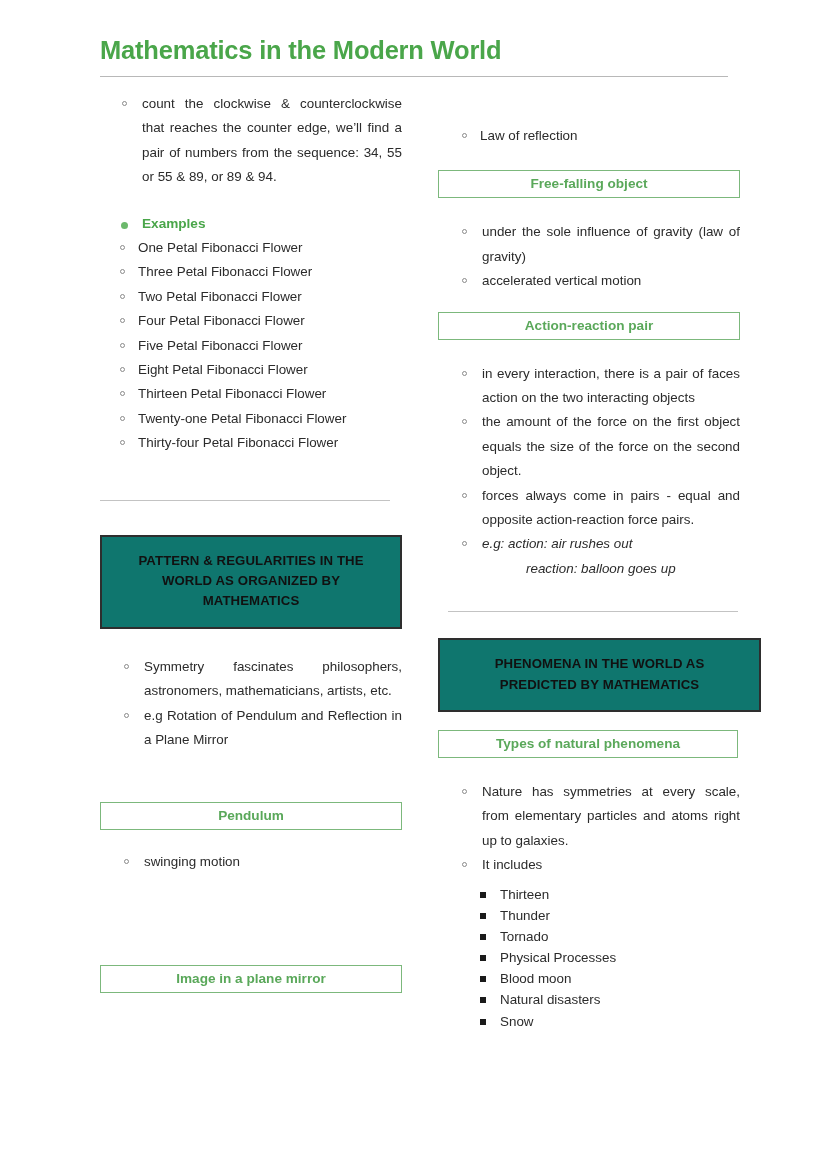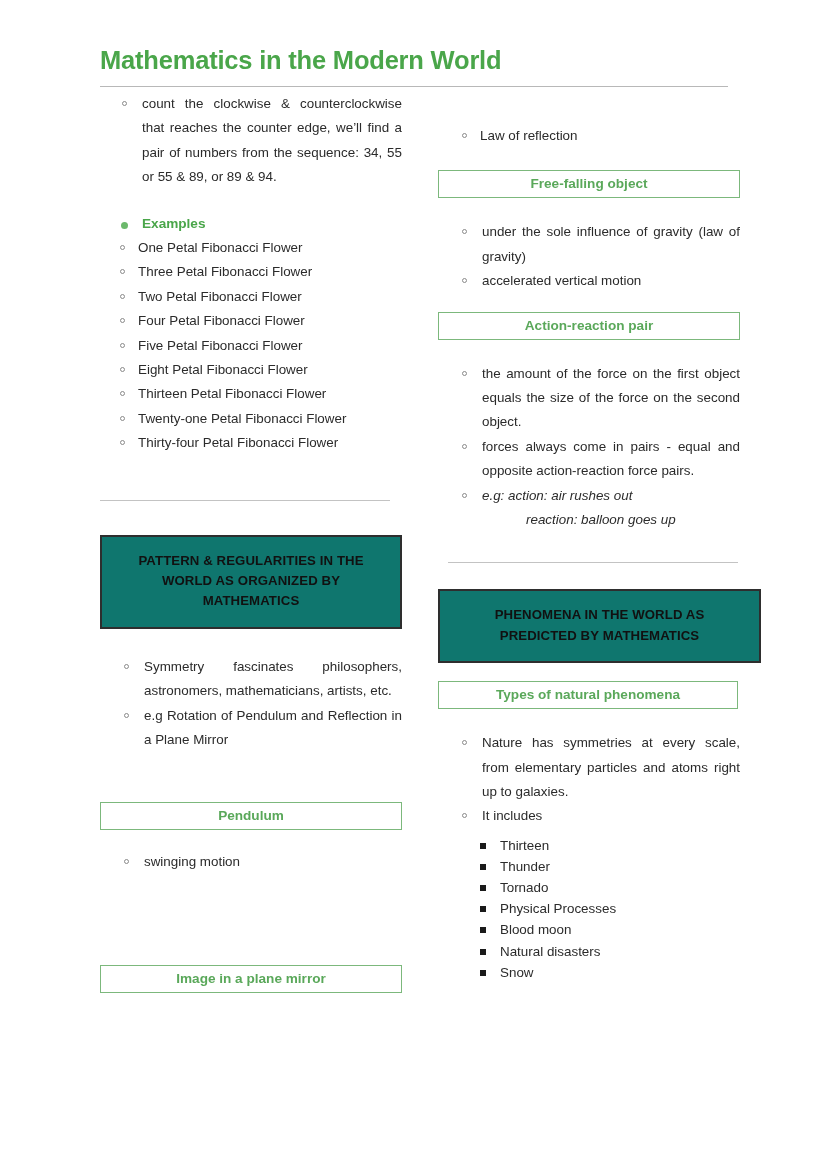--- a/index.html
+++ b/index.html
@@ -17,21 +17,21 @@
     height: 1169px;
     background: #ffffff;
     overflow: hidden;
     box-sizing: border-box;
   }
 
   
   .title-wrap {
     position: absolute;
     left: 100px;
-    top: 46px;
+    top: 36px;
     width: 628px;
   }
   .doc-title {
     font-size: 25.5px;
     font-weight: bold;
     color: #4aa64a;
     letter-spacing: -0.2px;
     line-height: 1.15;
     margin: 0;
   }
@@ -301,20 +301,24 @@
 
     <div class="box-outline" style="width:302px;">
       <span>Action-reaction pair</span>
     </div>
 
     <div class="sp-22"></div>
 
     <ul class="lvl">
       <li class="item justify" style="padding-left:44px;">
         <span class="bullet-circle" style="left:24px;"></span>
+        <span>in every interaction, there is a pair of faces action on the two interacting objects</span>
+      </li>
+      <li class="item justify" style="padding-left:44px;">
+        <span class="bullet-circle" style="left:24px;"></span>
         <span>the amount of the force on the first object equals the size of the force on the second object.</span>
       </li>
       <li class="item justify" style="padding-left:44px;">
         <span class="bullet-circle" style="left:24px;"></span>
         <span>forces always come in pairs - equal and opposite action-reaction force pairs.</span>
       </li>
       <li class="item italic" style="padding-left:44px;">
         <span class="bullet-circle" style="left:24px;"></span>
         <span>e.g: action: air rushes out</span>
         <span class="indent-sub">reaction: balloon goes up</span>

